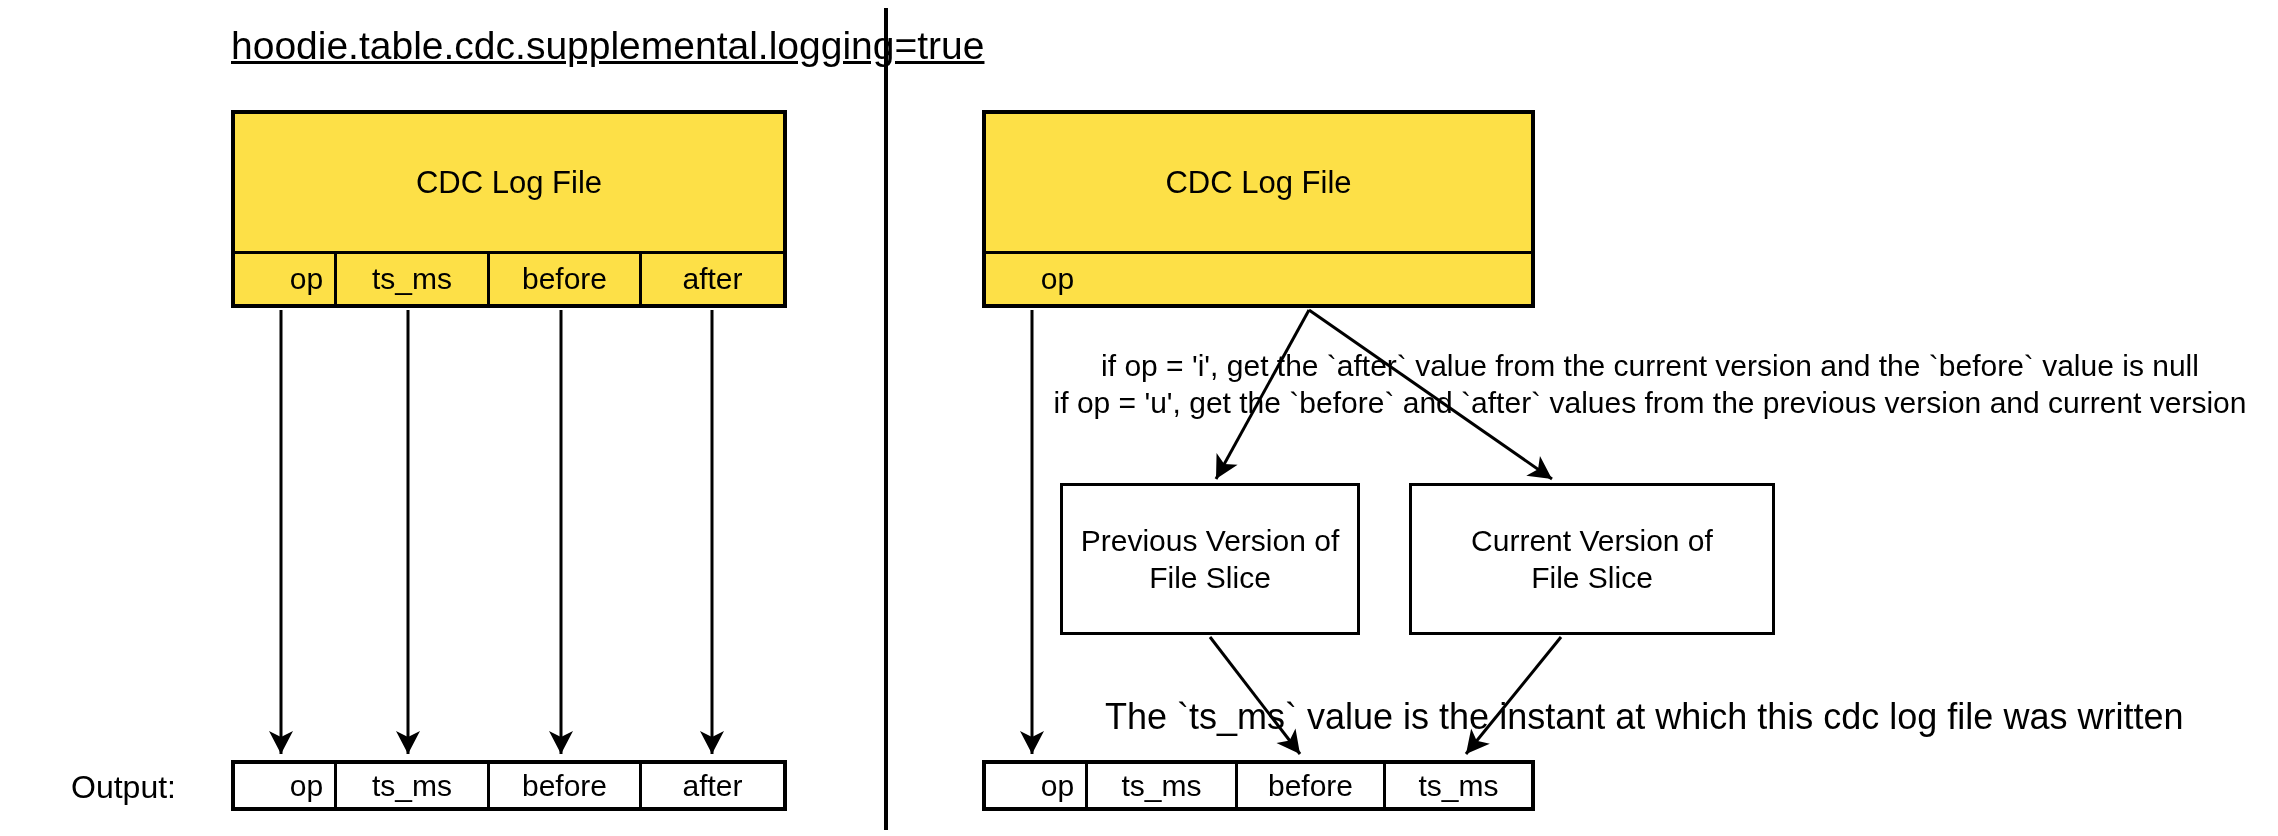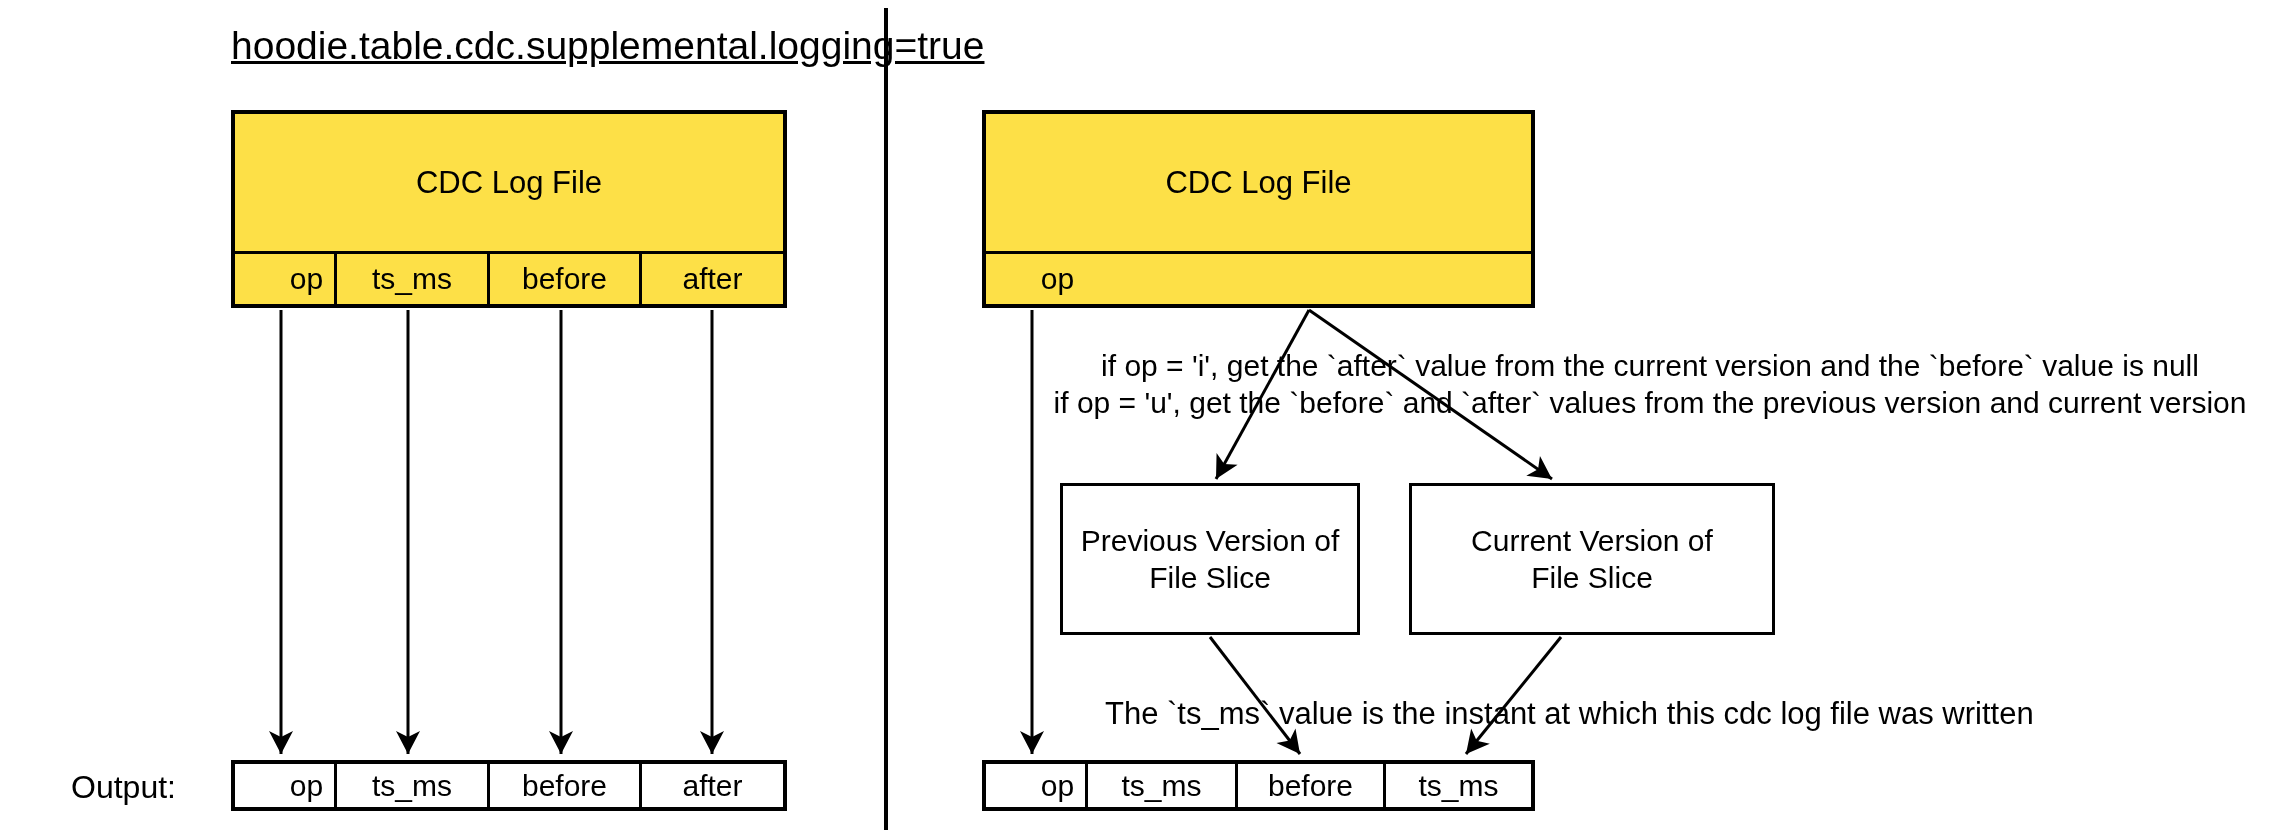--- a/index.html
+++ b/index.html
@@ -54,21 +54,21 @@
   .note-line{white-space:pre;}
   .slice-box{
     border:3px solid #000;
     background:#fff;
     display:flex;flex-direction:column;
     align-items:center;justify-content:center;
     font-size:30px;line-height:37px;
     text-align:center;
   }
   .plain-note{
-    font-size:31px;
+    font-size:36px;
     white-space:nowrap;
   }
   .output-label{
     font-size:32px;
     margin-left:48px;
   }
   svg{display:block;}
 </style>
 </head>
 <body>

